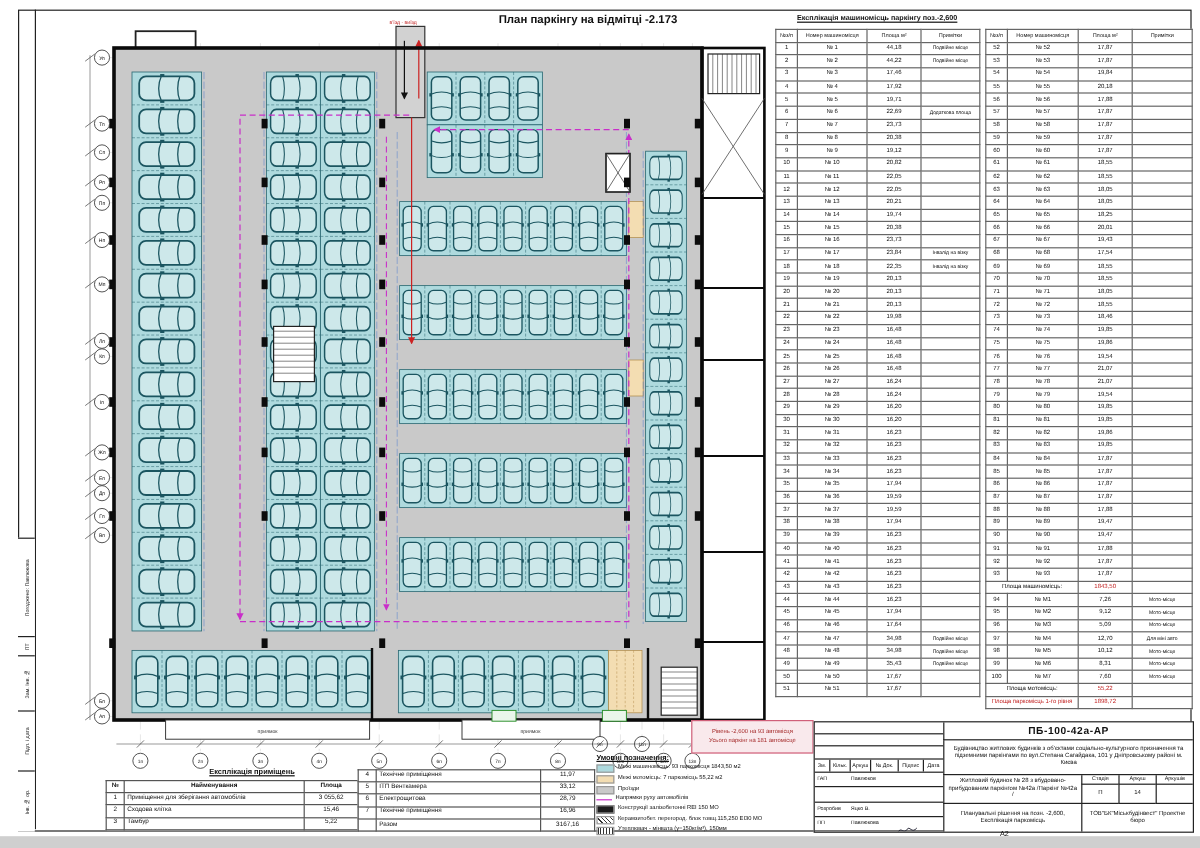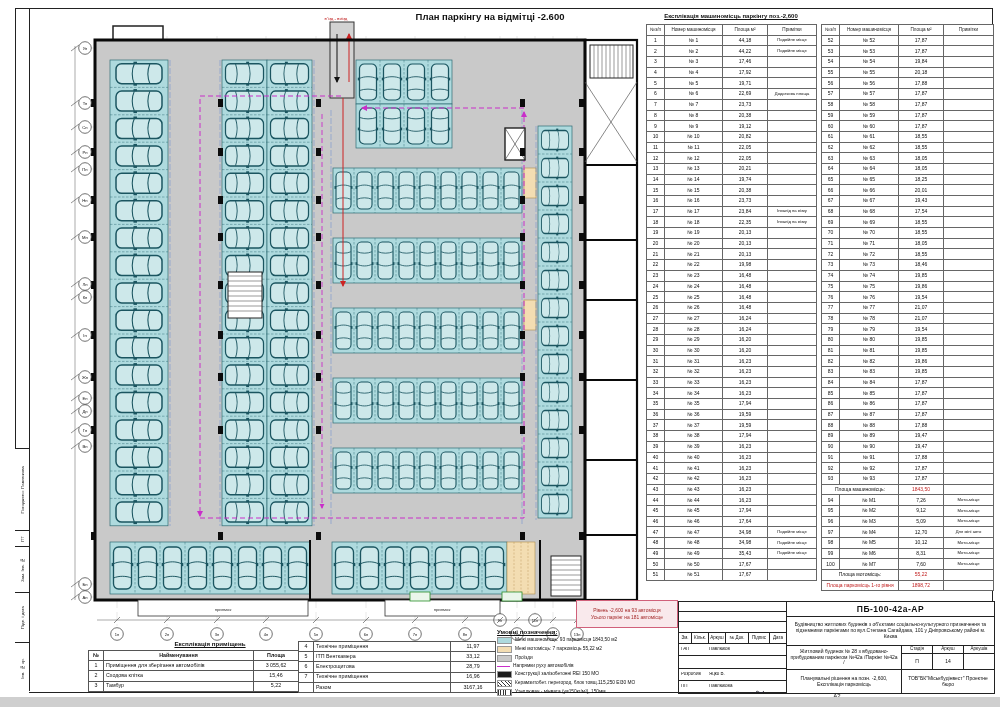--- a/index.html
+++ b/index.html
@@ -589,21 +589,21 @@
     </g>
 
   <text x="223" y="611" text-anchor="middle" font-size="4.3" fill="#333">приямок</text>
   <text x="442" y="611" text-anchor="middle" font-size="4.3" fill="#333">приямок</text>
   <text x="336" y="20" text-anchor="middle" font-size="4.3" fill="#c22323">в'їзд - виїзд</text>
 </svg>
 
 <div class="frame"></div>
 <div class="margin-col"></div>
 
-<div class="plan-title">План паркінгу на відмітці -2.600</div>
+<div class="plan-title">План паркінгу на відмітці -2.173</div>
 <div class="ptable-title">Експлікація машиномісць паркінгу поз.-2,600</div>
 
 <table class="ptable" id="ptable1" style="left:646px;top:24px;width:170px">
   <colgroup>
       <col style="width:18px">
       <col style="width:58px">
       <col style="width:45px">
       <col style="width:49px">
     </colgroup>
   <tbody id="pt1">

